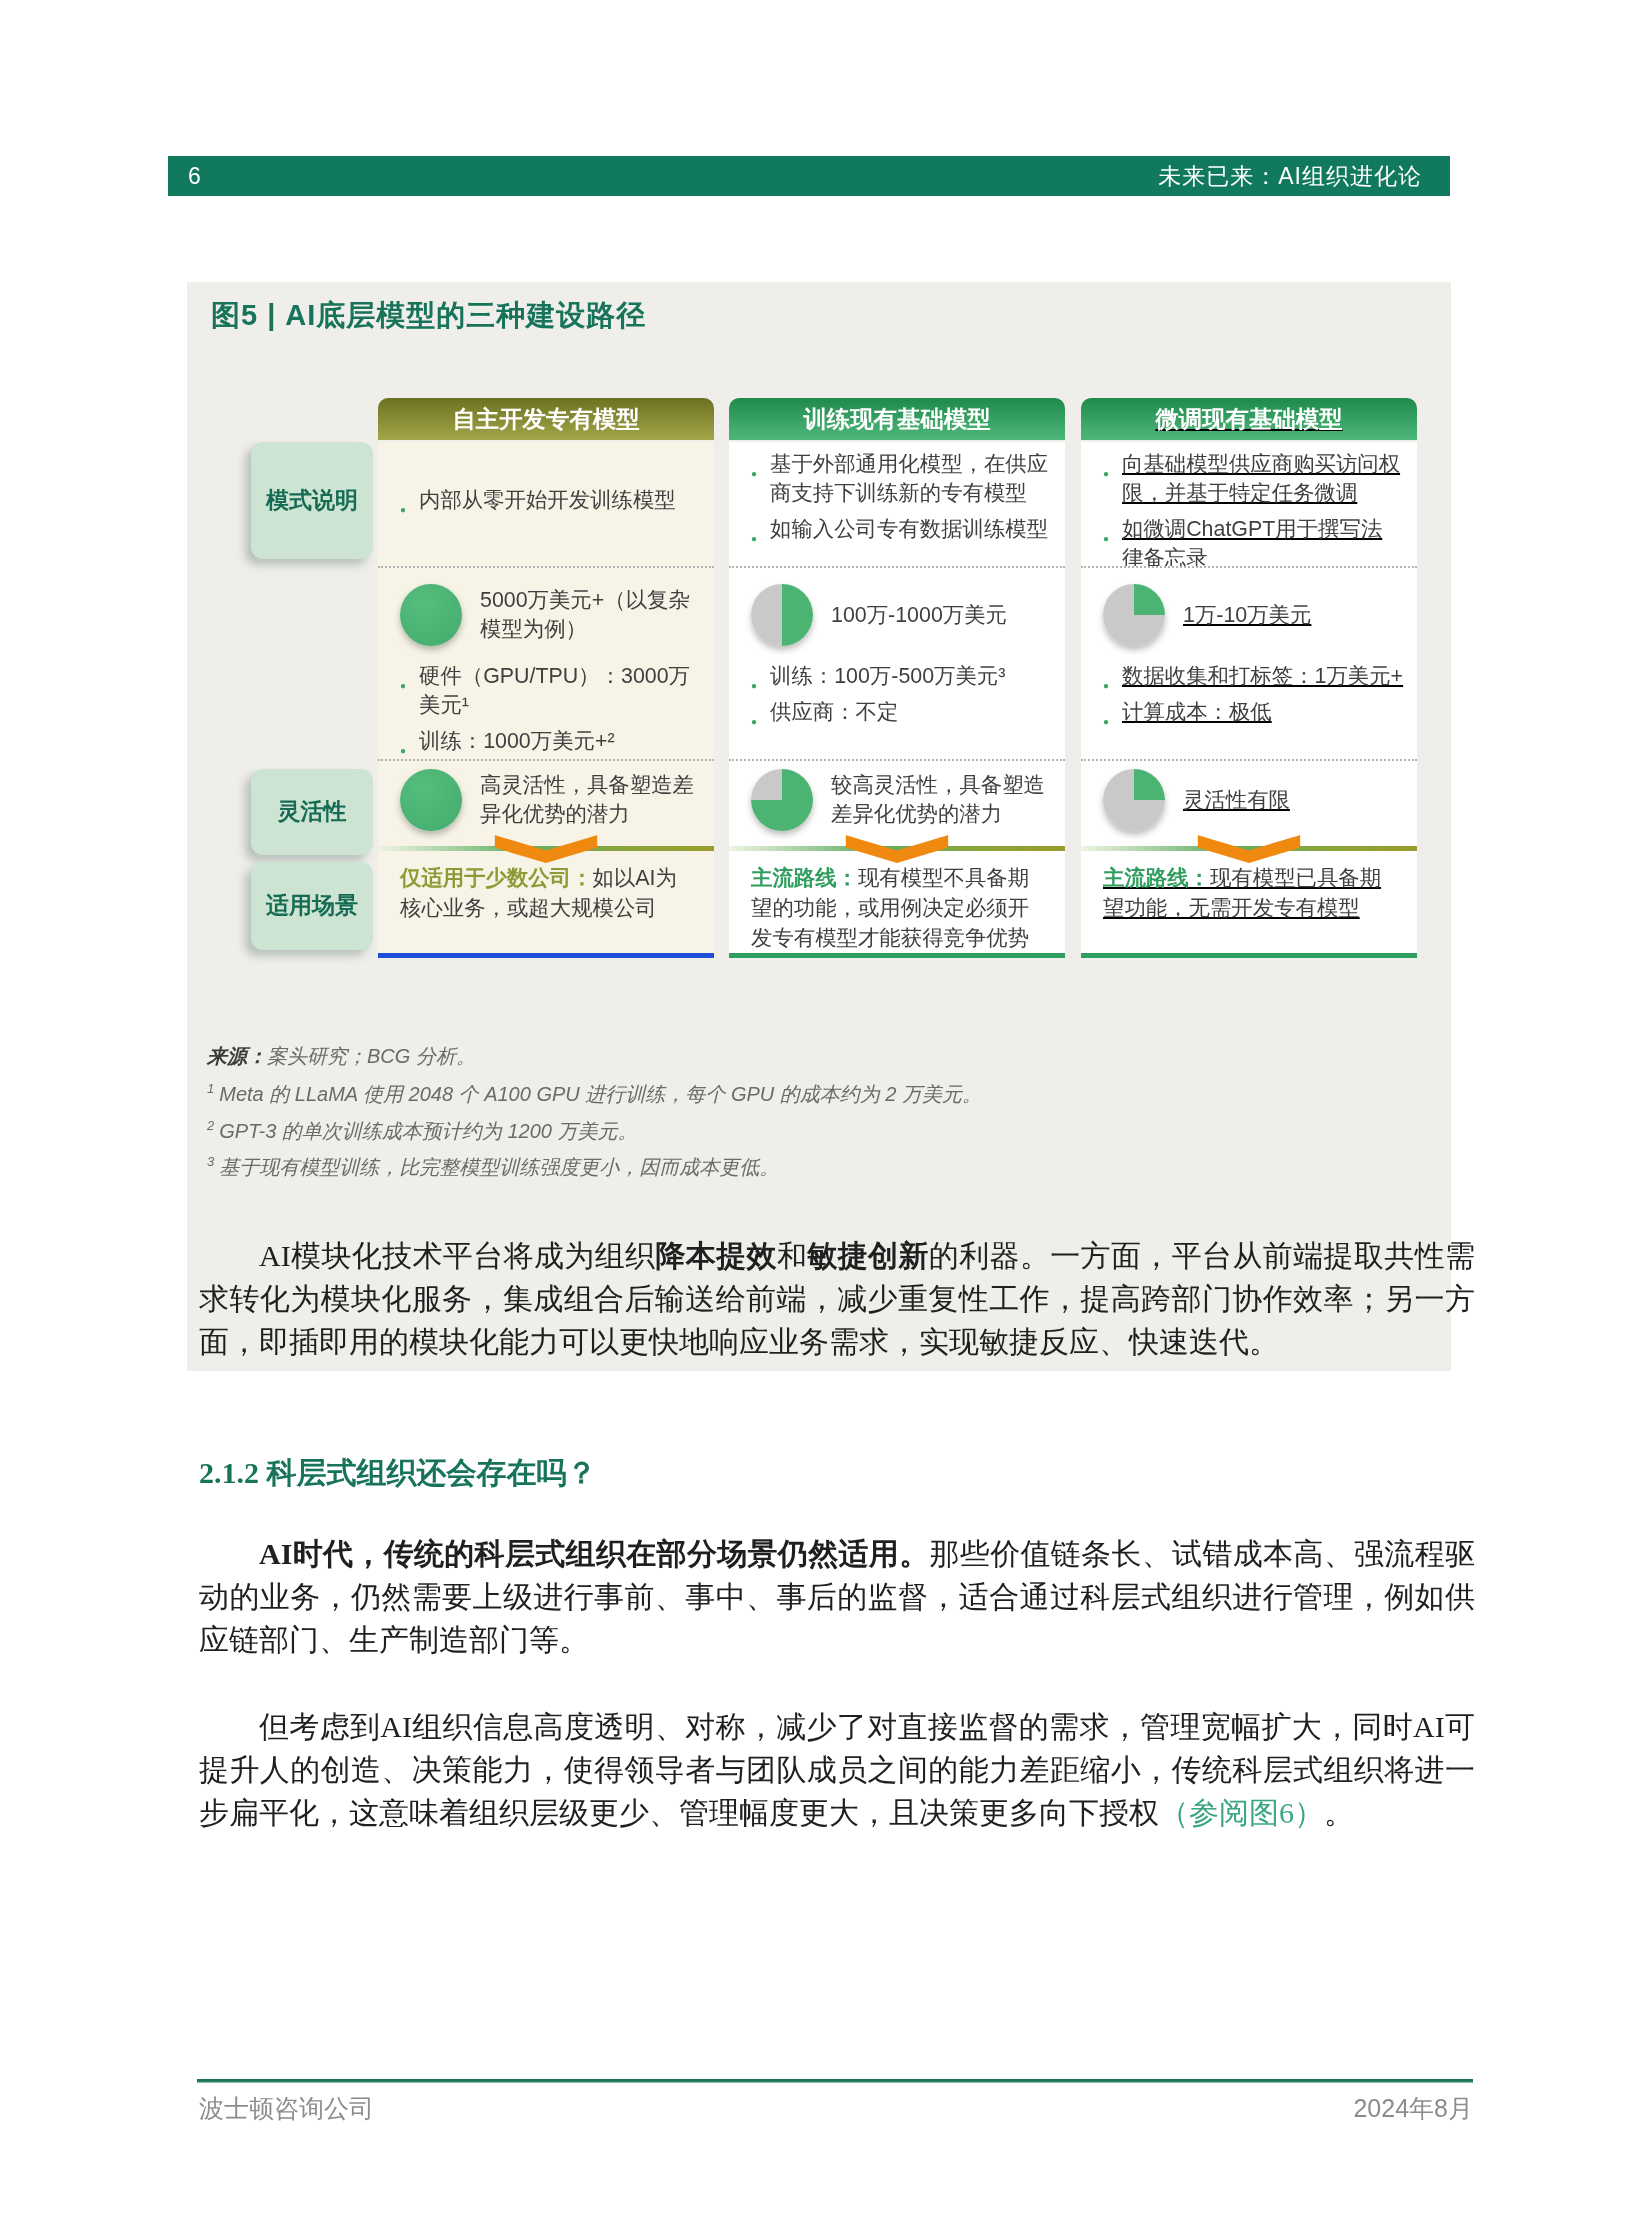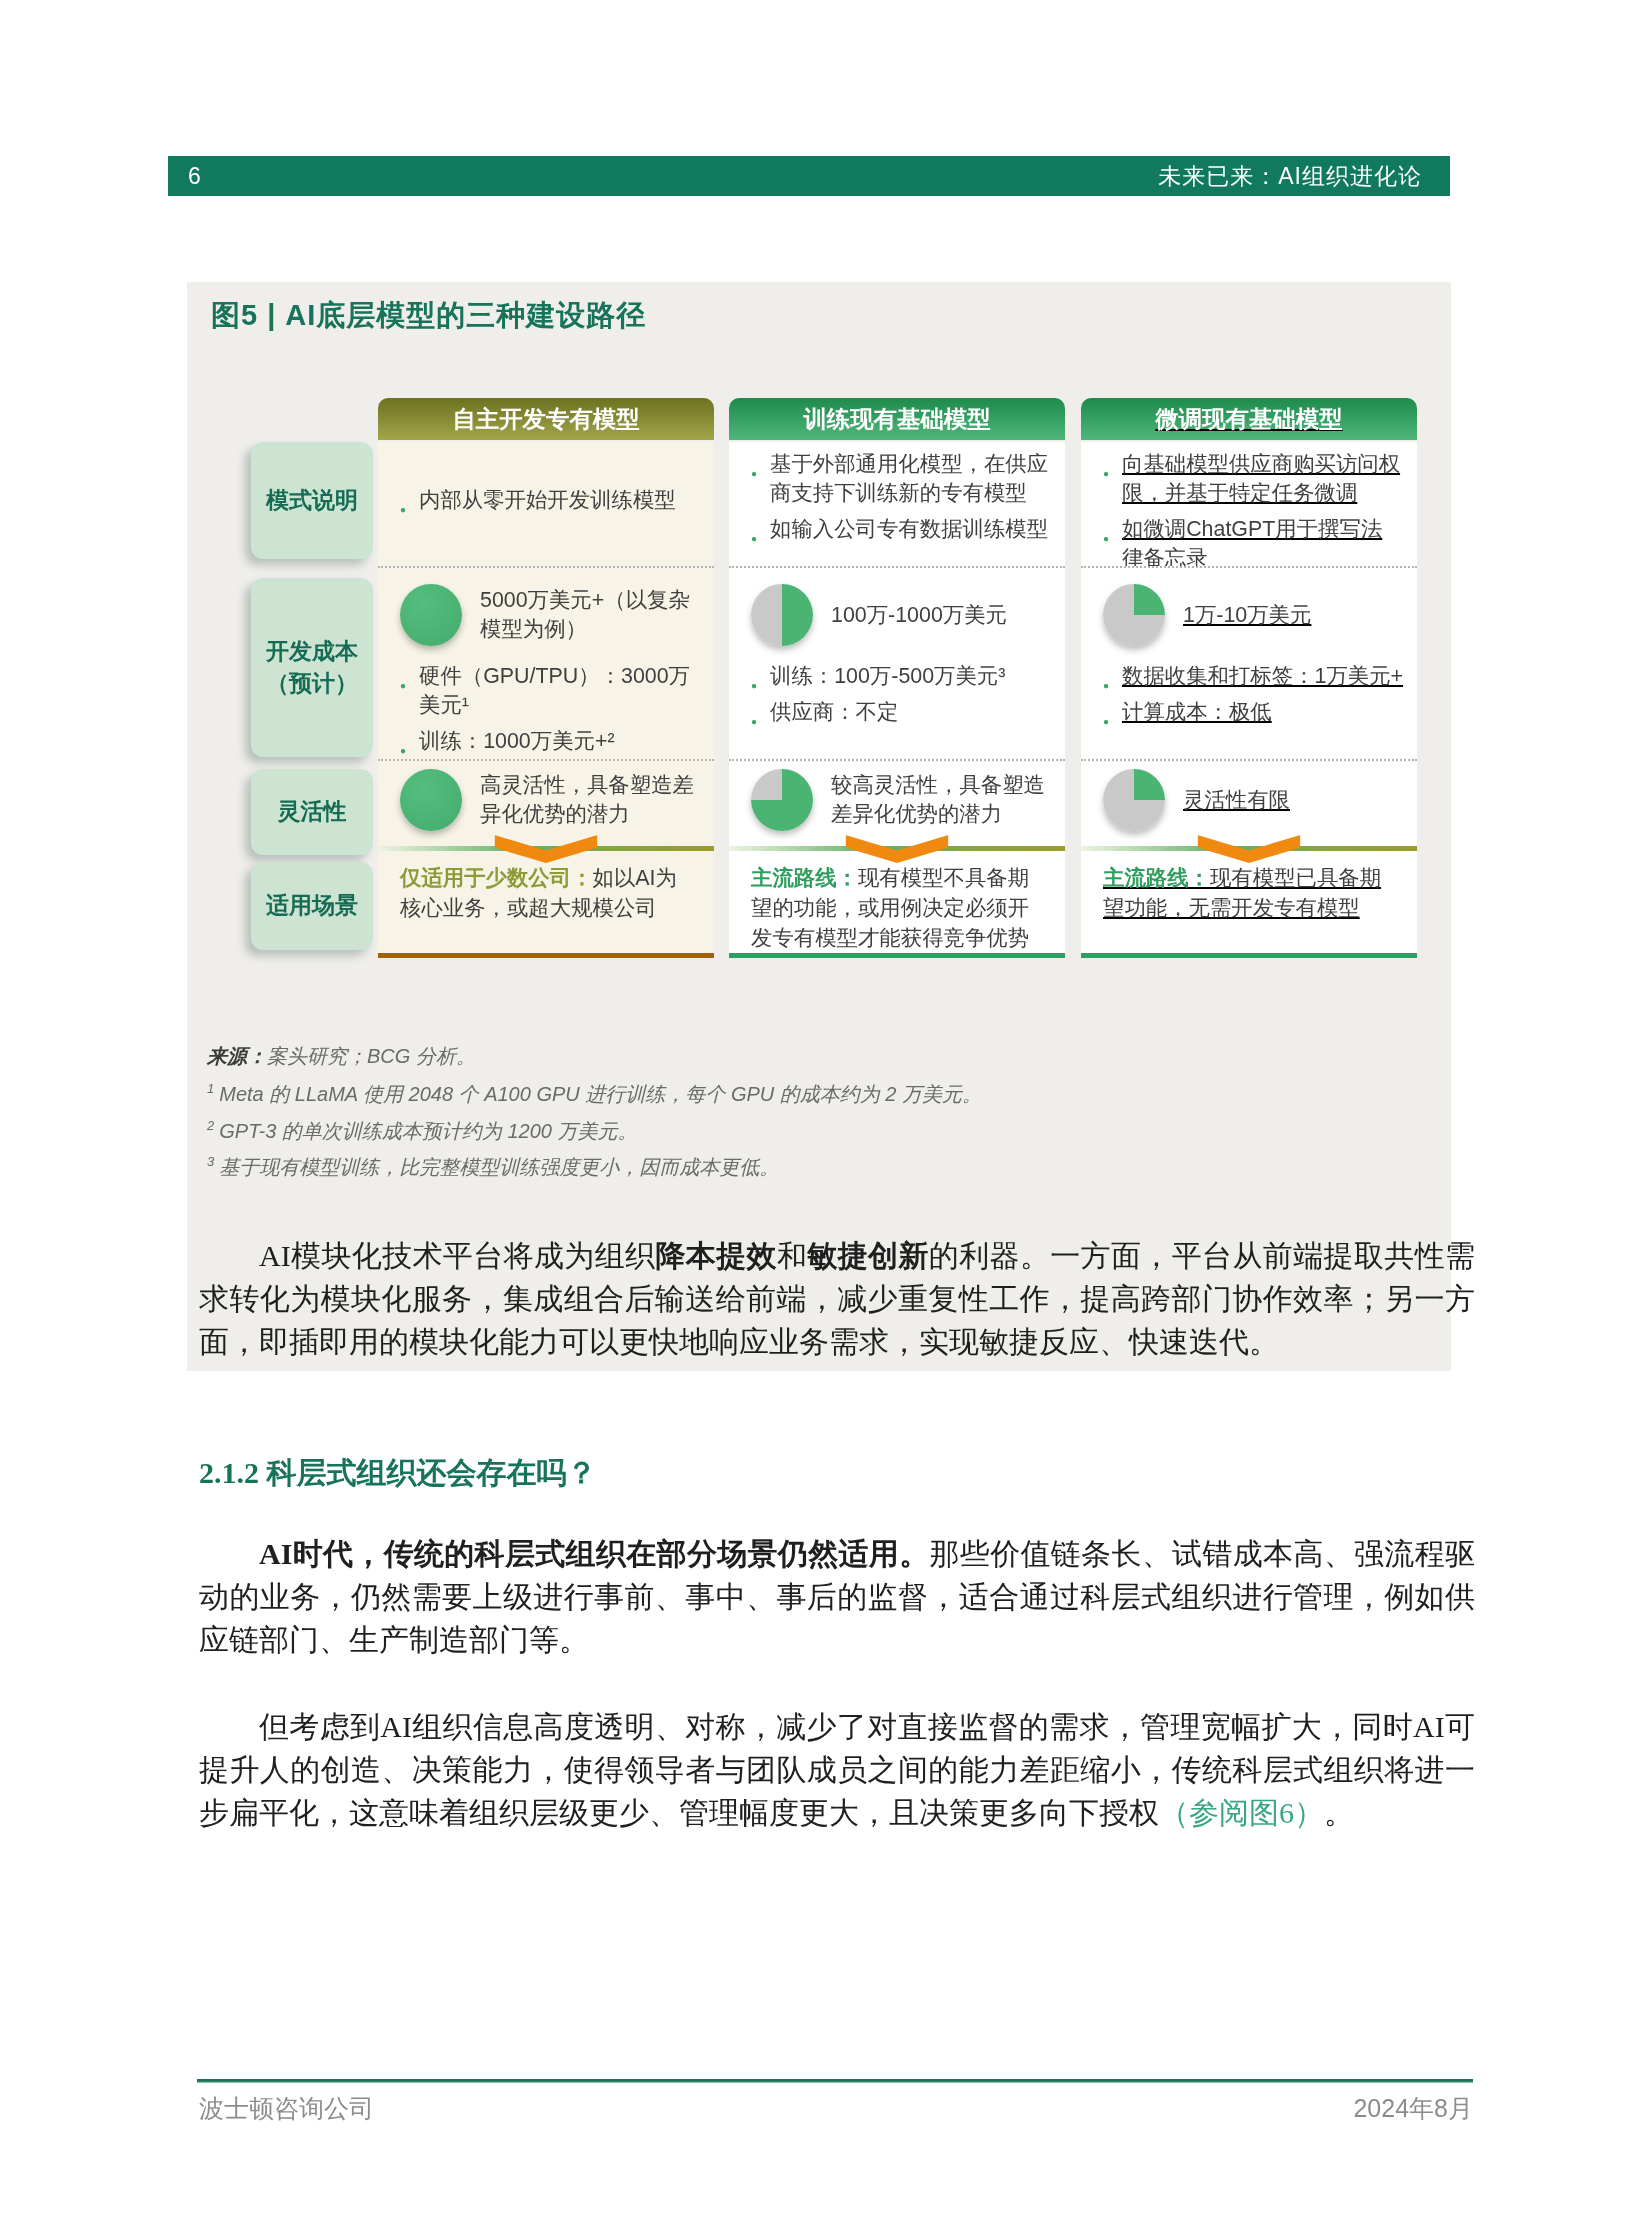--- a/index.html
+++ b/index.html
@@ -32,21 +32,21 @@
   .rl-scen { top:580px; height:88px; }
 
   
   .card { position:absolute; top:116px; width:336px; }
   .c0 { left:191px; } .c1 { left:542px; } .c2 { left:894px;text-decoration:underline; }
   .chead { height:42px; border-radius:10px 10px 0 0; display:flex; align-items:center;
            justify-content:center; color:#ffffff; font-weight:bold; font-size:23.4px; }
   .c0 .chead { background:linear-gradient(180deg,#6d7220 0%,#a2a549 100%); }
   .c1 .chead, .c2 .chead { background:linear-gradient(180deg,#1e8a4c 0%,#4fb779 100%); }
   .cbody { margin-top:2px; height:516px; overflow:hidden; }
-  .c0 .cbody { background:#f7f3e6; border-bottom:5px solid #a16207; }
+  .c0 .cbody { background:#f7f3e6; border-bottom:5px solid #1d4ed8; }
   .c1 .cbody, .c2 .cbody { background:#ffffff; border-bottom:5px solid #309e60; }
 
   .sec { overflow:hidden; }
   .sec-mode { height:126px; border-bottom:2px dotted #b3b3b3; padding:8px 14px 0 22px; }
   .sec-mode.center { display:flex; align-items:center; padding-top:0; }
   .sec-cost { height:193px; border-bottom:2px dotted #b3b3b3; padding:16px 12px 0 22px; }
   .sec-flex { height:85px; padding:8px 12px 0 22px; }
   .sec-scen { height:102px; padding:12px 16px 0 22px; font-size:21.4px; line-height:30px; color:#3f3f3f; }
 
   .blist { list-style:none; }
@@ -105,24 +105,20 @@
     <span>6</span>
     <span class="ttl">未来已来：AI组织进化论</span>
   </header>
 
   <section class="panel">
     <h2 class="fig-title">图5 | AI底层模型的三种建设路径</h2>
 
     <div class="rlabel rl-mode">
       <span>模式说明</span>
     </div>
-    <div class="rlabel rl-cost">
-      <span>开发成本</span>
-      <span>（预计）</span>
-    </div>
     <div class="rlabel rl-flex">
       <span>灵活性</span>
     </div>
     <div class="rlabel rl-scen">
       <span>适用场景</span>
     </div>
 
     <article class="card c0">
       <div class="chead">
         <span>自主开发专有模型</span>

